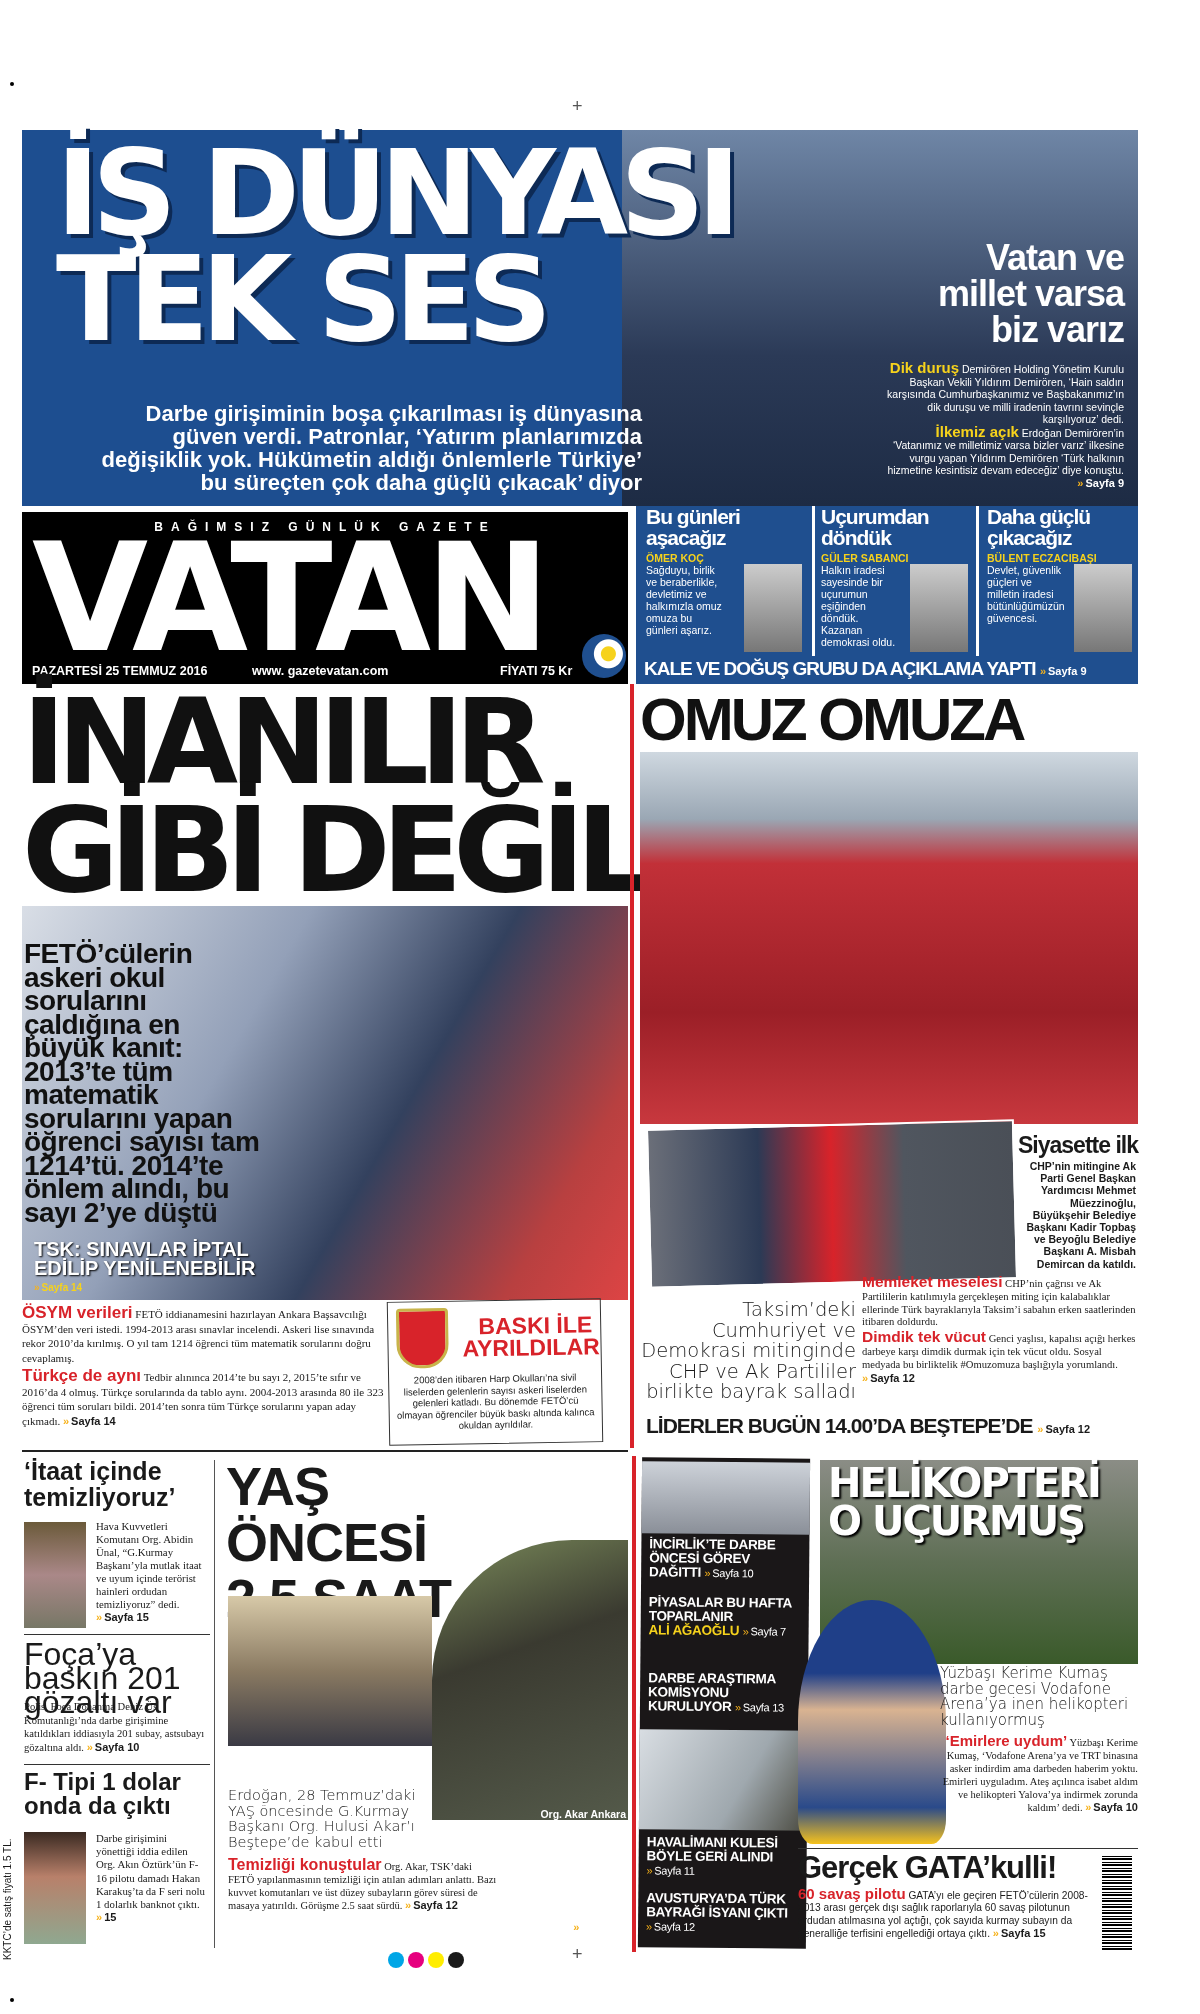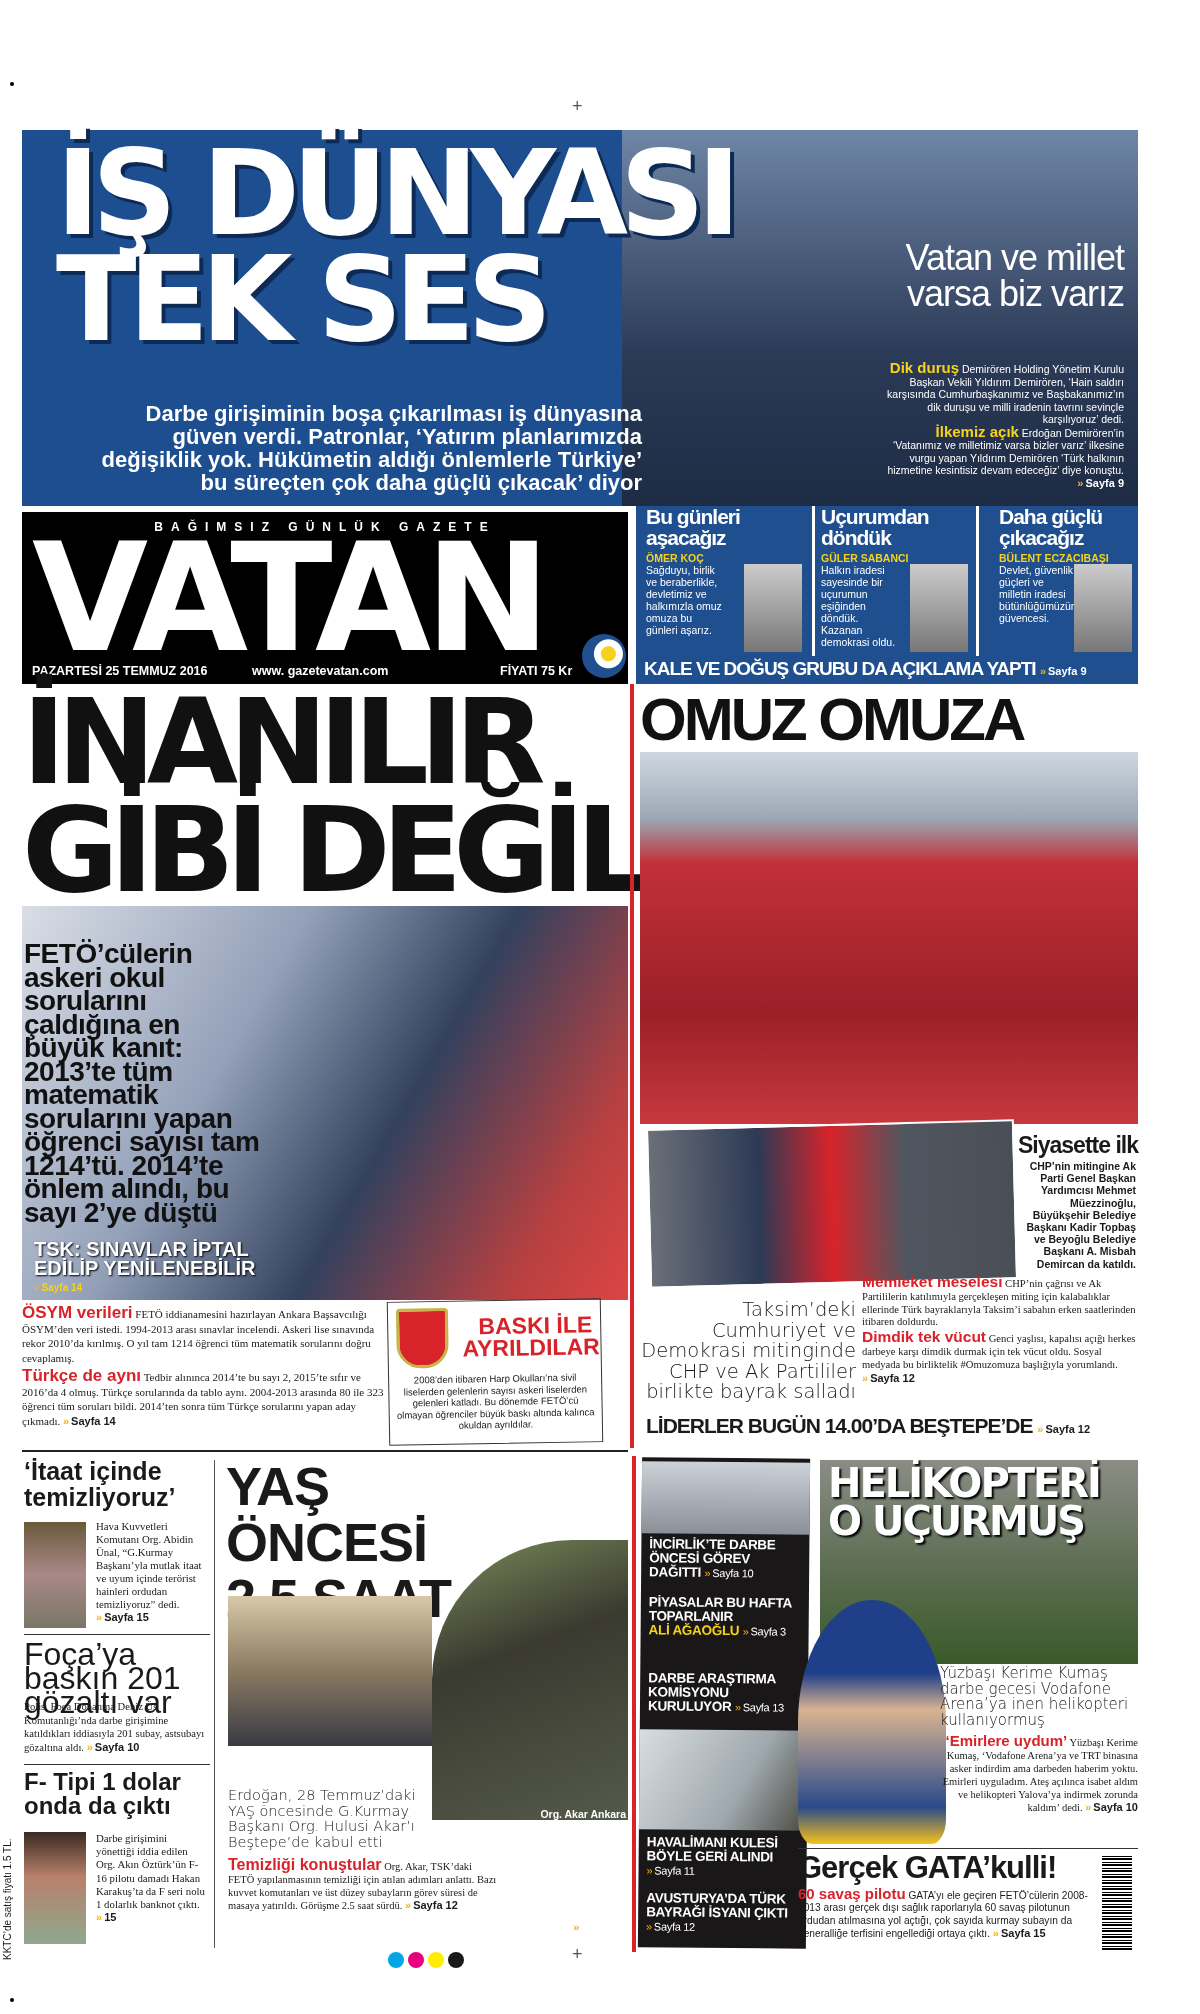--- a/index.html
+++ b/index.html
@@ -8,21 +8,21 @@
 .serif{font-family:"Liberation Serif",serif}
 .blue{background:#1f4f8f}
 .yel{color:#f6d21c}
 .sayfa{font-weight:bold;font-size:11px}
 .sayfa:before{content:"\00BB";color:#f6b21c;margin-right:2px}
 
 #top{left:22px;top:130px;width:1116px;height:376px;background:linear-gradient(90deg,#1d4e90 0%,#1d4e90 55%,#2c3f66 70%,#1d4e90 90%)}
 #top-h1{left:34px;top:10px;font-size:118px;line-height:106px;color:#fff;font-weight:900;font-family:"DejaVu Sans",sans-serif;letter-spacing:-8px;text-shadow:4px 4px 0 #0d2a55}
 #top-deck{right:496px;top:272px;width:560px;text-align:right;color:#fff;font-size:22px;line-height:23px;font-weight:bold}
 #top-photo{left:600px;top:0;width:516px;height:376px;background:linear-gradient(180deg,#6f86a6 0%,#2b3a57 60%,#1d2b44 100%)}
-#top-side-h{right:14px;top:110px;width:230px;text-align:right;color:#fff;font-size:36px;line-height:36px;font-weight:normal;letter-spacing:-1px}
+#top-side-h{right:14px;top:110px;width:230px;text-align:right;color:#fff;font-size:36px;line-height:36px;font-weight:bold;letter-spacing:-1px}
 #top-side-t{right:14px;top:232px;width:240px;text-align:right;color:#fff;font-size:10.5px;line-height:12.5px}
 
 #mast{left:22px;top:512px;width:606px;height:172px;background:#000000}
 #mast-tag{left:0;right:0;top:8px;text-align:center;color:#fff;font-size:12px;letter-spacing:8px;font-weight:bold}
 #mast-logo{left:10px;top:16px;font-size:150px;line-height:140px;color:#fff;font-weight:700;letter-spacing:-6px;font-family:"DejaVu Sans",sans-serif}
 #mast-date,#mast-web,#mast-price{top:152px;color:#fff;font-size:12.5px;font-weight:bold}
 #mast-eye{left:560px;top:122px;width:44px;height:44px;border-radius:50%;background:radial-gradient(circle at 60% 45%,#f6d21c 0 7px,#fff 8px 14px,#1f4f8f 15px)}
 
 #quotes{left:636px;top:506px;width:502px;height:178px}
 .q{top:0;width:160px;height:150px;color:#fff}
@@ -128,21 +128,21 @@
     <div class="nm">ÖMER KOÇ</div>
     <p>Sağduyu, birlik ve beraberlikle, devletimiz ve halkımızla omuz omuza bu günleri aşarız.</p>
     <div class="ph"></div>
   </div>
   <div class="abs q" style="left:176px;border-left:3px solid #fff;padding-left:6px">
     <h3>Uçurumdan döndük</h3>
     <div class="nm">GÜLER SABANCI</div>
     <p>Halkın iradesi sayesinde bir uçurumun eşiğinden döndük. Kazanan demokrasi oldu.</p>
     <div class="ph"></div>
   </div>
-  <div class="abs q" style="left:340px;border-left:3px solid #fff;padding-left:20px">
+  <div class="abs q" style="left:340px;border-left:3px solid #fff;padding-left:8px">
     <h3>Daha güçlü çıkacağız</h3>
     <div class="nm">BÜLENT ECZACIBAŞI</div>
     <p>Devlet, güvenlik güçleri ve milletin iradesi bütünlüğümüzün güvencesi.</p>
     <div class="ph"></div>
   </div>
   <div id="kale" class="abs">
     <span>KALE VE DOĞUŞ GRUBU DA AÇIKLAMA YAPTI</span>
     <span class="sayfa" style="font-size:11px;letter-spacing:0">Sayfa 9</span>
   </div>
 </section>
@@ -210,21 +210,21 @@
   <span style="background:#ffed00"></span>
   <span style="background:#1a1a1a"></span>
 </div>
 <div class="abs mark" style="left:572px;top:1944px">+</div>
 
 <div class="abs vr" style="left:632px;top:1456px;height:496px"></div>
 
 <section id="blk" class="abs">
   <div class="abs blk-photo" style="top:4px;height:72px"></div>
   <div class="abs blk-item" style="top:80px;width:150px"><span>İNCİRLİK’TE DARBE ÖNCESİ GÖREV DAĞITTI</span> <span class="sayfa" style="font-weight:normal">Sayfa 10</span></div>
-  <div class="abs blk-item" style="top:138px;width:150px"><span>PİYASALAR BU HAFTA TOPARLANIR</span><br><span class="yel">ALİ AĞAOĞLU</span> <span class="sayfa" style="font-weight:normal">Sayfa 3</span></div>
+  <div class="abs blk-item" style="top:138px;width:150px"><span>PİYASALAR BU HAFTA TOPARLANIR</span><br><span class="yel">ALİ AĞAOĞLU</span> <span class="sayfa" style="font-weight:normal">Sayfa 7</span></div>
   <div class="abs blk-item" style="top:214px;width:150px"><span>DARBE ARAŞTIRMA KOMİSYONU KURULUYOR</span> <span class="sayfa" style="font-weight:normal">Sayfa 13</span></div>
   <div class="abs blk-photo" style="top:272px;height:100px;background:linear-gradient(120deg,#d8dde2,#9fa8ae 60%,#4a4a40)"></div>
   <div class="abs blk-item" style="top:378px;width:150px"><span>HAVALİMANI KULESİ BÖYLE GERİ ALINDI</span> <span class="sayfa" style="font-weight:normal">Sayfa 11</span></div>
   <div class="abs blk-item" style="top:434px;width:150px"><span>AVUSTURYA’DA TÜRK BAYRAĞI İSYANI ÇIKTI</span> <span class="sayfa" style="font-weight:normal">Sayfa 12</span></div>
 </section>
 
 <section id="heli" class="abs">
   <h2 id="heli-h" class="abs" style="width:300px">HELİKOPTERİ O UÇURMUŞ</h2>
 </section>
 <div id="pilot" class="abs"></div>

